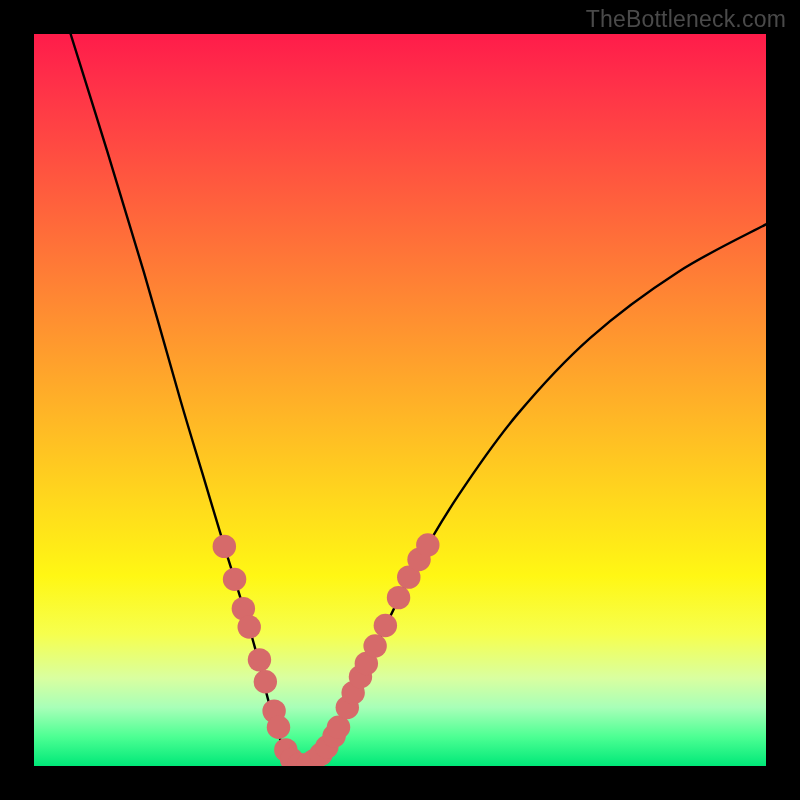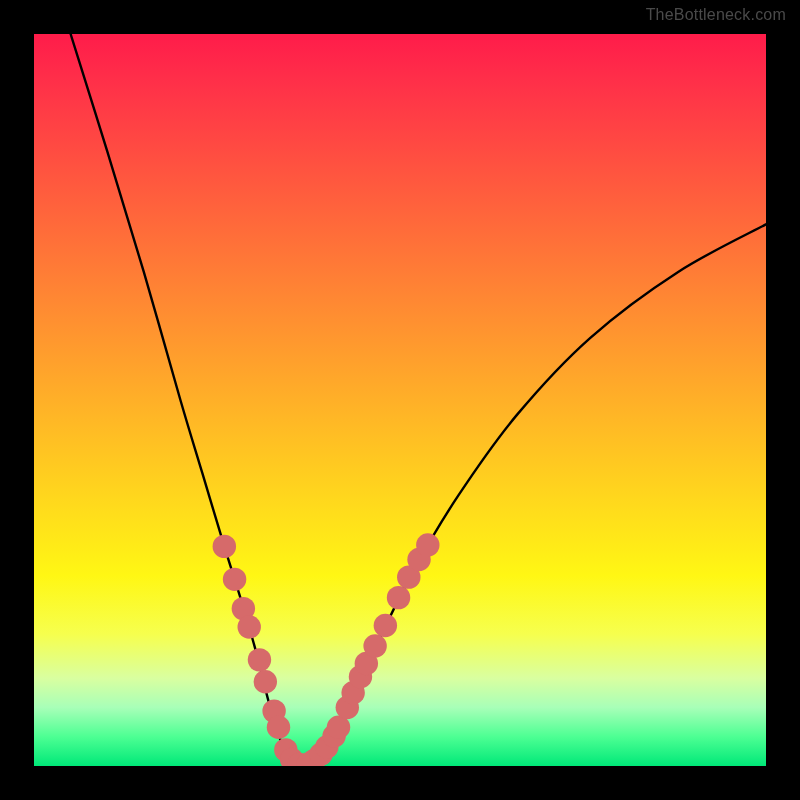--- a/index.html
+++ b/index.html
@@ -15,21 +15,21 @@
     position: relative;
     width: 800px;
     height: 800px;
     background: #000;
   }
   .watermark {
     position: absolute;
     top: 6px;
     right: 14px;
     color: #4a4a4a;
-    font-size: 16px;
+    font-size: 23px;
     font-weight: 400;
     letter-spacing: 0.2px;
     z-index: 10;
   }
   .plot-frame {
     position: absolute;
     left: 34px;
     top: 34px;
     width: 732px;
     height: 732px;

